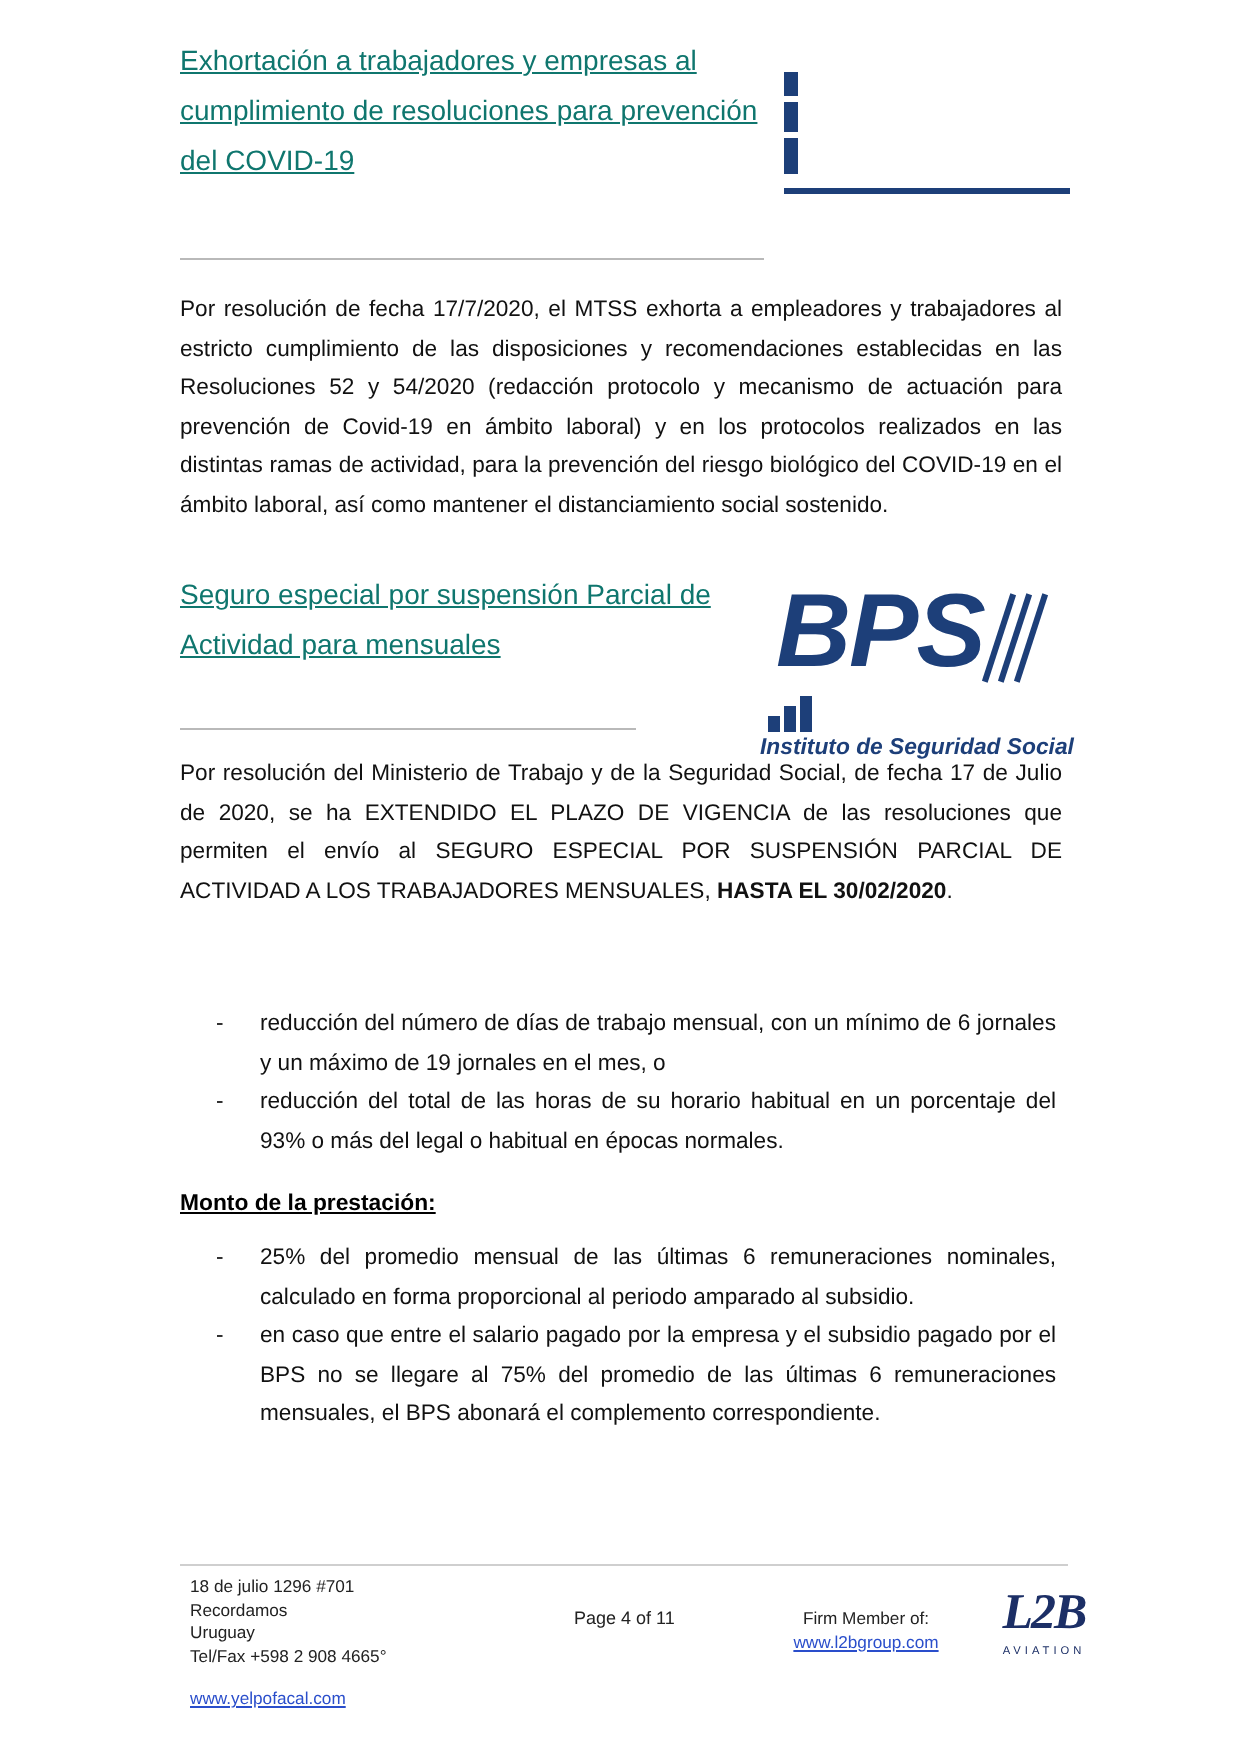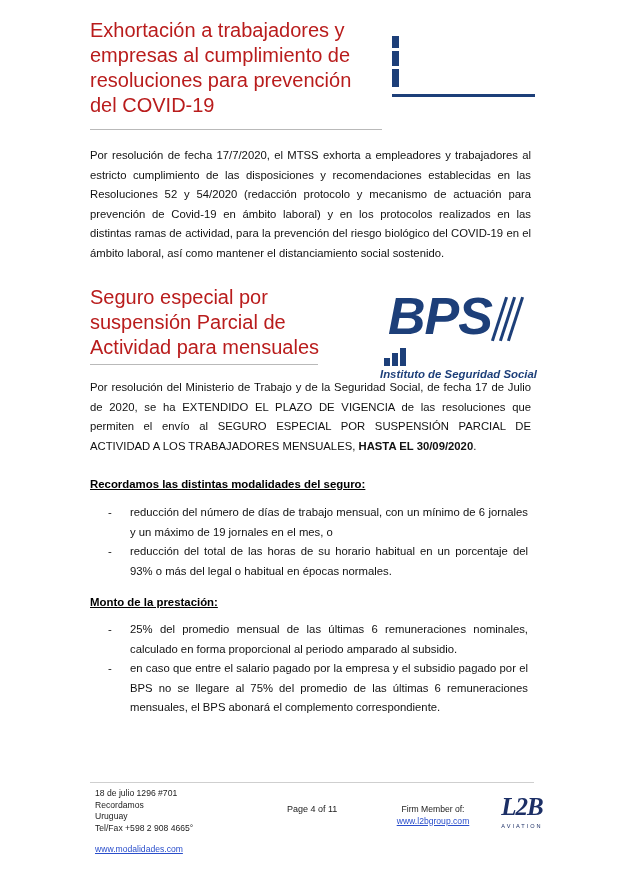--- a/index.html
+++ b/index.html
@@ -16,25 +16,26 @@
     overflow: hidden;
   }
   .page {
     position: relative;
     width: 620px;
     height: 877px;
     box-sizing: border-box;
     padding: 0;
   }
   .heading {
-    color: #b91c1c;
-    font-size: 20px;
+    color: #0f766e;
+    font-size: 14px;
     line-height: 25px;
     font-weight: normal;
     margin: 0;
+    text-decoration: underline;
   }
   .h1-wrap {
     position: absolute;
     left: 90px;
     top: 18px;
     width: 290px;
   }
   .logo-mtss {
     position: absolute;
     left: 392px;
@@ -284,24 +285,23 @@
     <div class="bps-slash s3"></div>
     <div class="bps-bars">
       <i style="left:0;height:8px"></i>
       <i style="left:8px;height:13px"></i>
       <i style="left:16px;height:18px"></i>
     </div>
     <div class="bps-sub">Instituto de Seguridad Social</div>
   </div>
 
   <div class="para p2">
-    <span>Por resolución del Ministerio de Trabajo y de la Seguridad Social, de fecha 17 de Julio de 2020, se ha EXTENDIDO EL PLAZO DE VIGENCIA de las resoluciones que permiten el envío al SEGURO ESPECIAL POR SUSPENSIÓN PARCIAL DE ACTIVIDAD A LOS TRABAJADORES MENSUALES, </span><b>HASTA EL 30/09/2020</b><span>.</span>
-  </div>
-
-  <div class="subhead sub1">Recordamos las distintas modalidades del seguro:</div>
+    <span>Por resolución del Ministerio de Trabajo y de la Seguridad Social, de fecha 17 de Julio de 2020, se ha EXTENDIDO EL PLAZO DE VIGENCIA de las resoluciones que permiten el envío al SEGURO ESPECIAL POR SUSPENSIÓN PARCIAL DE ACTIVIDAD A LOS TRABAJADORES MENSUALES, </span><b>HASTA EL 30/02/2020</b><span>.</span>
+  </div>
+
 
   <div class="list list1">
     <div class="li">
       <span class="dash">-</span>
       <span>reducción del número de días de trabajo mensual, con un mínimo de 6 jornales y un máximo de 19 jornales en el mes, o</span>
     </div>
     <div class="li">
       <span class="dash">-</span>
       <span>reducción del total de las horas de su horario habitual en un porcentaje del 93% o más del legal o habitual en épocas normales.</span>
     </div>
@@ -331,17 +331,17 @@
     <div class="f-page">Page 4 of 11</div>
     <div class="f-member">
       <div>Firm Member of:</div>
       <a href="#">www.l2bgroup.com</a>
     </div>
     <div class="l2b">
       <div class="l2b-mark">L2B</div>
       <div class="l2b-sub">AVIATION</div>
     </div>
     <div class="f-link">
-      <a href="#">www.modalidades.com</a>
+      <a href="#">www.yelpofacal.com</a>
     </div>
   </div>
 
 </div>
 
 </body></html>

